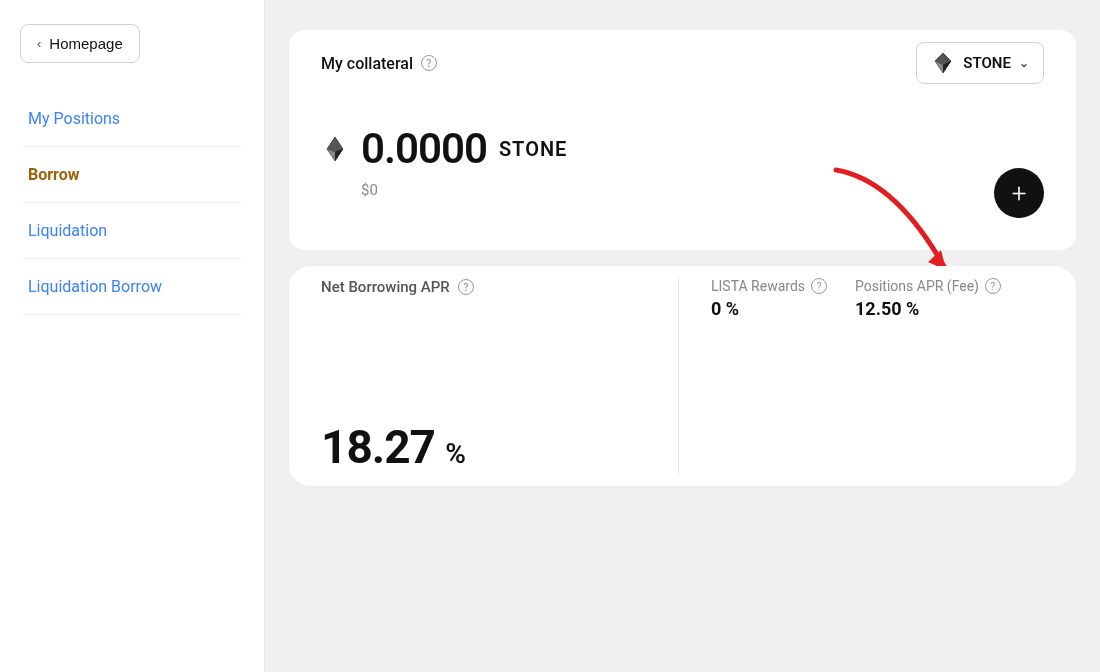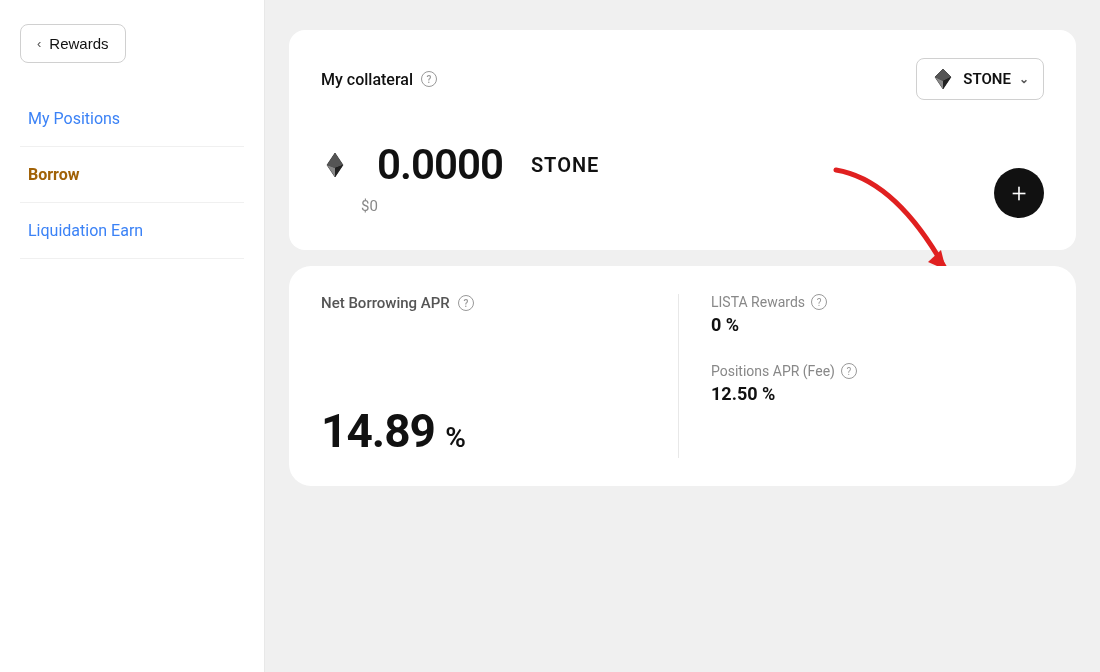--- a/index.html
+++ b/index.html
@@ -78,21 +78,21 @@
       display: flex;
       flex-direction: column;
       gap: 16px;
       overflow-y: auto;
     }
 
     
     .card {
       background: #ffffff;
       border-radius: 16px;
-      padding: 28px 32px;
+      padding: 12px 32px;
       position: relative;
     }
 
     
     .collateral-header {
       display: flex;
       justify-content: space-between;
       align-items: center;
       margin-bottom: 40px;
     }
@@ -140,21 +140,21 @@
     }
 
     .chevron-down {
       font-size: 12px;
       color: #555;
     }
 
     .collateral-amount {
       display: flex;
       align-items: center;
-      gap: 28px;
+      gap: 12px;
       margin-bottom: 8px;
     }
 
     .eth-icon {
       width: 28px;
       height: 28px;
     }
 
     .amount-value {
       font-size: 42px;
@@ -217,21 +217,21 @@
       border-right: 1px solid #e8e8e8;
       display: flex;
       flex-direction: column;
       justify-content: space-between;
     }
 
     .apr-right {
       flex: 1;
       padding-left: 32px;
       display: flex;
-      flex-direction: column;
+      flex-direction: row;
       gap: 28px;
     }
 
     .section-label {
       display: flex;
       align-items: center;
       gap: 8px;
       font-size: 15px;
       font-weight: 500;
       color: #555;
@@ -269,32 +269,35 @@
       font-weight: 700;
       color: #111;
     }
   </style>
 </head>
 <body>
 
 <div class="sidebar">
   <button class="homepage-btn">
     <span class="chevron-left">‹</span>
-    <span>Rewards</span>
+    <span>Homepage</span>
   </button>
 
   <nav class="nav-items">
     <div class="nav-item">
       <span>My Positions</span>
     </div>
     <div class="nav-item active">
       <span>Borrow</span>
     </div>
     <div class="nav-item">
-      <span>Liquidation Earn</span>
+      <span>Liquidation</span>
+    </div>
+    <div class="nav-item">
+      <span>Liquidation Borrow</span>
     </div>
   </nav>
 </div>
 
 <div class="main-content">
 
   <div class="card" style="min-height: 220px;">
     <div class="collateral-header">
       <div class="collateral-title">
         <span>My collateral</span>
@@ -339,21 +342,21 @@
     </div>
   </div>
 
   <div class="card apr-card">
     <div class="apr-left">
       <div class="section-label">
         <span>Net Borrowing APR</span>
         <span class="info-icon">?</span>
       </div>
       <div class="apr-value-large">
-        <span>14.89</span>
+        <span>18.27</span>
         <span class="pct">%</span>
       </div>
     </div>
     <div class="apr-right">
       <div class="sub-section">
         <div class="sub-label">
           <span>LISTA Rewards</span>
           <span class="info-icon">?</span>
         </div>
         <div class="sub-value">0 %</div>

